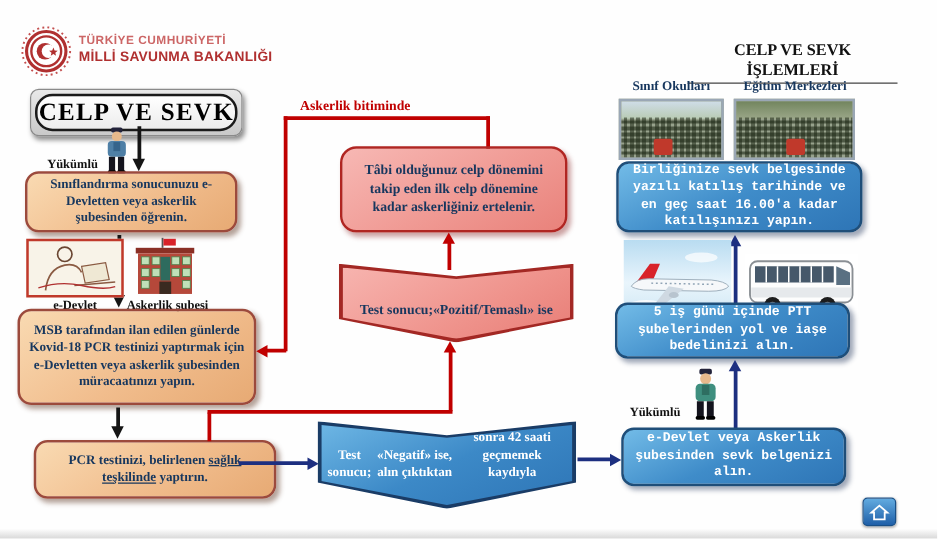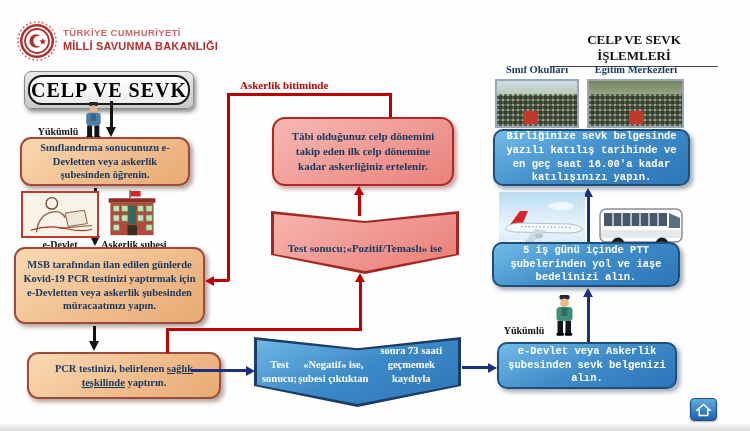--- a/index.html
+++ b/index.html
@@ -130,21 +130,21 @@
       <rect x="36" y="27.5" width="7" height="7"></rect>
         <rect x="45.5" y="27.5" width="7" height="7"></rect>
       <rect x="9" y="38" width="7" height="7"></rect>
         <rect x="45.5" y="38" width="7" height="7"></rect>
     </g>
     <rect x="26" y="17" width="8.5" height="21" fill="#2e6b5e"></rect>
     <rect x="25" y="39" width="10.5" height="11" fill="#3a2a20"></rect>
   </svg>
   <div class="abs cap" style="left:96px;top:239px;width:76px">Askerlik şubesi</div>
 
-  <div class="abs box orange t10" style="left:14px;top:247px;width:191px;height:77px">MSB tarafından ilan edilen günlerde Kovid-19 PCR testinizi yaptırmak için e-Devletten veya askerlik şubesinden müracaatınızı yapın.</div>
+  <div class="abs box orange t10" style="left:14px;top:247px;width:191px;height:77px">MSB tarafından ilan edilen günlerde Kovid-18 PCR testinizi yaptırmak için e-Devletten veya askerlik şubesinden müracaatınızı yapın.</div>
 
   <div class="abs vline black" style="left:93px;top:326px;height:17px"></div>
   <div class="abs tri tdown-black" style="left:89px;top:341px"></div>
 
   <div class="abs box orange t10" style="left:27px;top:352px;width:194px;height:47px">
     <div><span>PCR testinizi,  belirlenen </span><span class="u">sağlık teşkilinde</span><span> yaptırın.</span></div>
   </div>
 
   <div class="abs" style="left:240px;top:79px;font-size:11px;font-weight:bold;color:#C00000">Askerlik bitiminde</div>
   <div class="abs hline red" style="left:227px;top:93px;width:165px"></div>
@@ -169,22 +169,22 @@
   <div class="abs hline red" style="left:166px;top:328px;width:196px"></div>
   <div class="abs vline red" style="left:359px;top:281px;height:48px"></div>
   <div class="abs tri tup-red" style="left:355px;top:273px"></div>
 
   <div class="abs hline navy" style="left:191px;top:369px;width:56px"></div>
   <div class="abs tri tright-navy" style="left:246px;top:366px"></div>
 
   <div class="abs chev" style="left:254px;top:337px;width:207px;height:70px;background:#1a3c66">
     <div class="chev-in" style="background:linear-gradient(155deg,#6db6e4 0%,#3c89c7 50%,#2e75b6 100%);color:#fff;font-size:10.5px;line-height:1.32;padding:5px 5px 18px 5px">
       <div>Test sonucu;</div>
-      <div>«Negatif» ise, şubesi çıktıktan</div>
-      <div>sonra 73 saati geçmemek kaydıyla</div>
+      <div>«Negatif» ise, alın çıktıktan</div>
+      <div>sonra 42 saati geçmemek kaydıyla</div>
     </div>
   </div>
 
   <div class="abs hline navy" style="left:462px;top:366px;width:28px"></div>
   <div class="abs tri tright-navy" style="left:488px;top:363px"></div>
 
   <div class="abs capnavy" style="left:495px;top:64px;width:84px">Sınıf Okulları</div>
   <div class="abs capnavy" style="left:587px;top:64px;width:98px">Eğitim Merkezleri</div>
 
   <div class="abs photo" style="left:495px;top:79px;width:84px;height:49px">

